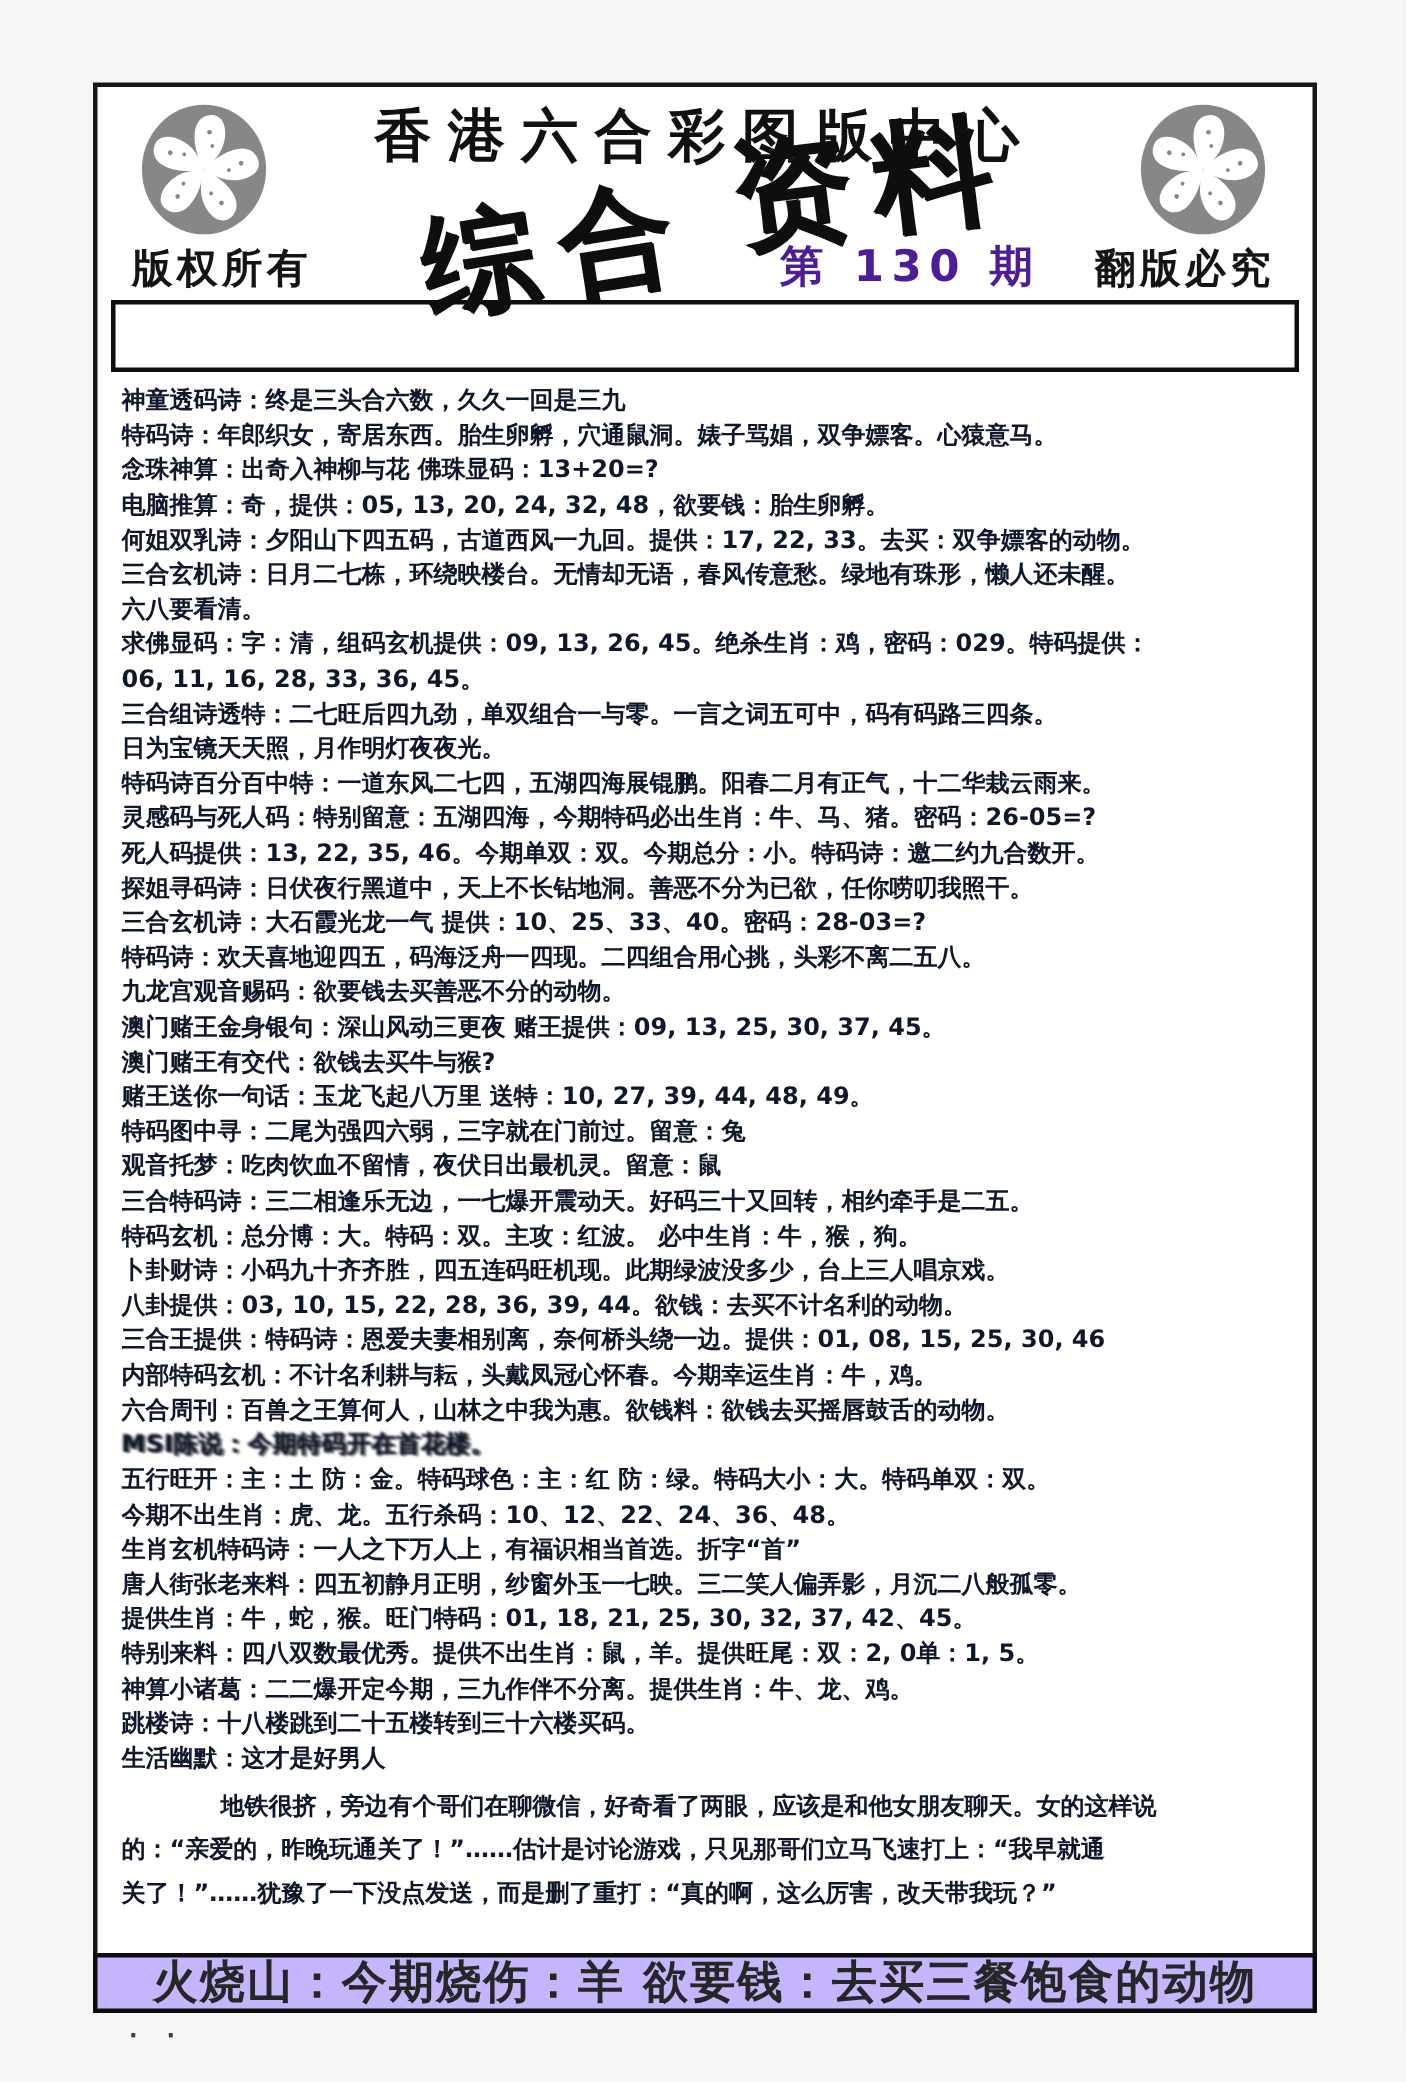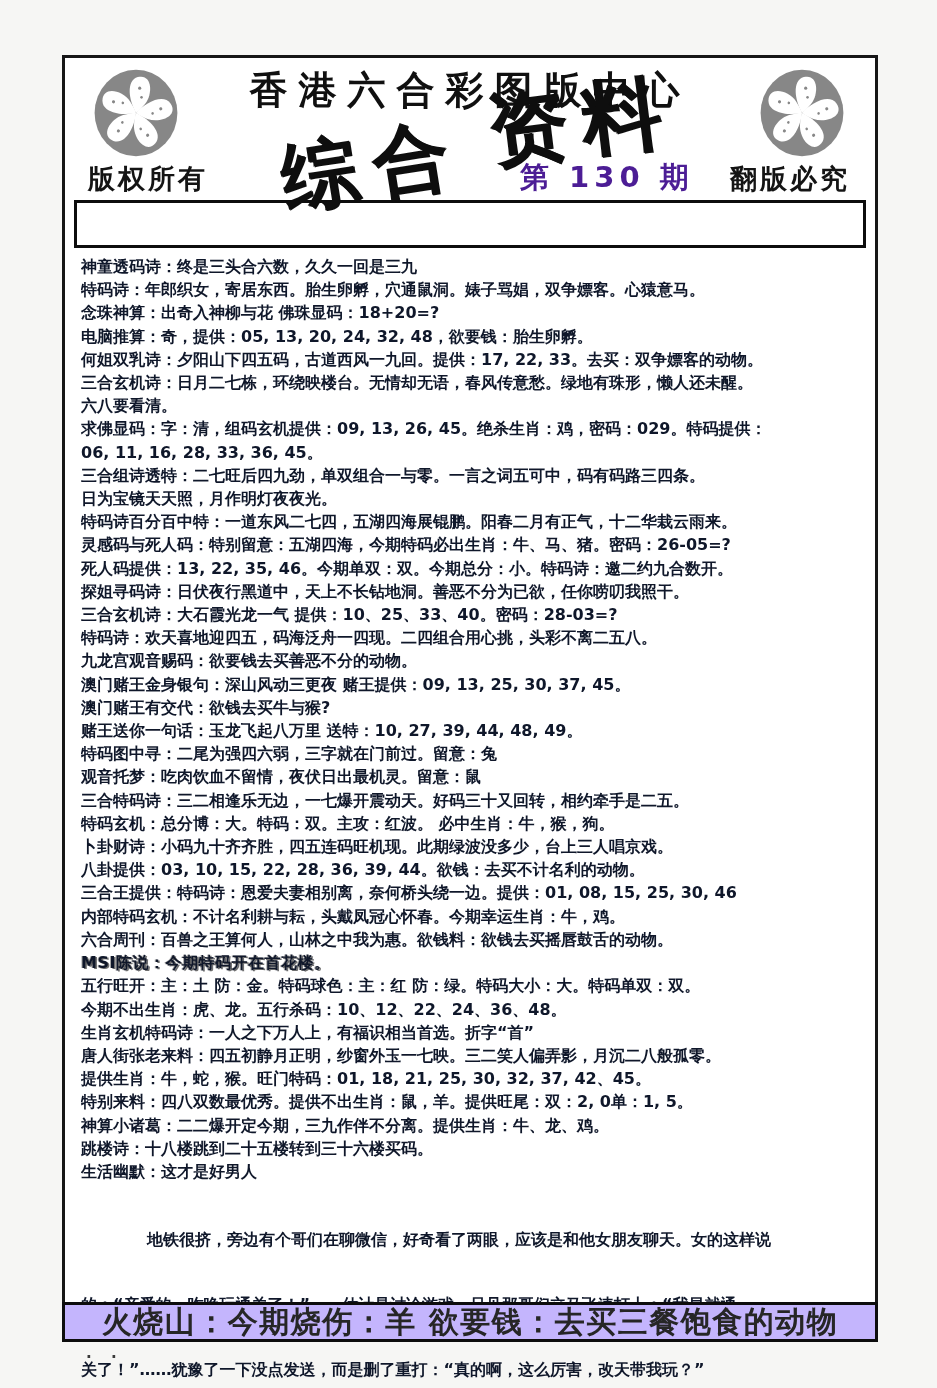--- a/index.html
+++ b/index.html
@@ -51,21 +51,21 @@
   
   .notice-box { margin:2px 9px 0 9px; height:48px; border:3px solid #0d0d0d; background:#fff; }
   
   .body-text { padding:7px 10px 0 16px; font-size:16px; font-weight:bold; color:#0f172a; }
   .line { line-height:23.2px; white-space:nowrap; overflow:hidden; }
   .garbled {
     filter:blur(0.55px);
     text-shadow:1.6px 0.6px 0 rgba(35,35,35,.65), -1px -0.4px 0 rgba(35,35,35,.4);
     letter-spacing:0.5px;
   }
-  .joke-line { line-height:28.8px;margin-top:36px; }
+  .joke-line { line-height:28.8px; }
   .indent { text-indent:66px; }
   
   .banner {
     position:absolute; left:-3px; right:-3px; bottom:-3px; height:40px;
     border:3px solid #0d0d0d; background:#c4b5fd;
     text-align:center; font-size:30px; font-weight:bold; letter-spacing:1.5px;
     line-height:34px; color:#262626; white-space:nowrap;
   }
   .stray-dots {
     position:absolute; left:86px; top:1348px; font-size:15px; font-weight:bold;
@@ -156,21 +156,21 @@
         </svg>
       </div>
     </div>
 
     <div class="notice-box"></div>
 
     <div class="body-text">
 
     <div class="line">神童透码诗：终是三头合六数，久久一回是三九</div>
         <div class="line">特码诗：年郎织女，寄居东西。胎生卵孵，穴通鼠洞。婊子骂娼，双争嫖客。心猿意马。</div>
-        <div class="line">念珠神算：出奇入神柳与花 佛珠显码：18+20=?</div>
+        <div class="line">念珠神算：出奇入神柳与花 佛珠显码：13+20=?</div>
         <div class="line">电脑推算：奇，提供：05, 13, 20, 24, 32, 48，欲要钱：胎生卵孵。</div>
         <div class="line">何姐双乳诗：夕阳山下四五码，古道西风一九回。提供：17, 22, 33。去买：双争嫖客的动物。</div>
         <div class="line">三合玄机诗：日月二七栋，环绕映楼台。无情却无语，春风传意愁。绿地有珠形，懒人还未醒。</div>
         <div class="line">六八要看清。</div>
         <div class="line">求佛显码：字：清，组码玄机提供：09, 13, 26, 45。绝杀生肖：鸡，密码：029。特码提供：</div>
         <div class="line">06, 11, 16, 28, 33, 36, 45。</div>
         <div class="line">三合组诗透特：二七旺后四九劲，单双组合一与零。一言之词五可中，码有码路三四条。</div>
         <div class="line">日为宝镜天天照，月作明灯夜夜光。</div>
         <div class="line">特码诗百分百中特：一道东风二七四，五湖四海展锟鹏。阳春二月有正气，十二华栽云雨来。</div>
         <div class="line">灵感码与死人码：特别留意：五湖四海，今期特码必出生肖：牛、马、猪。密码：26-05=?</div>

